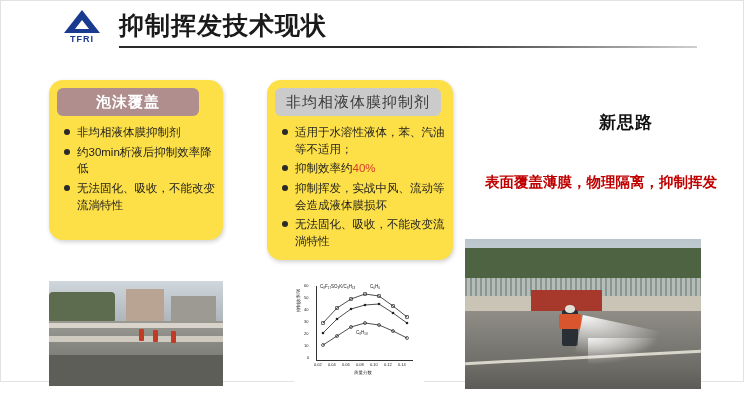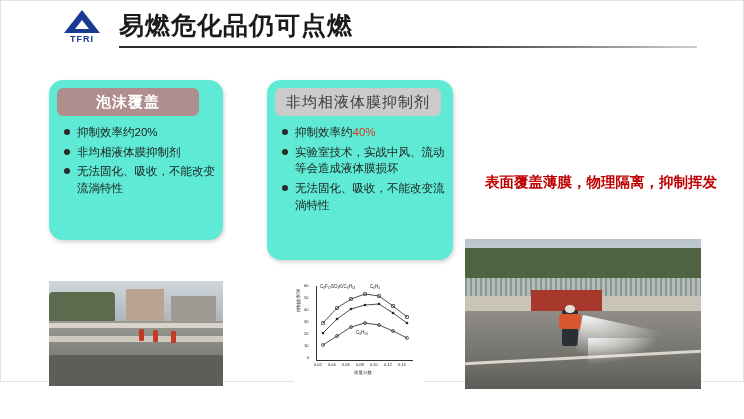--- a/index.html
+++ b/index.html
@@ -71,21 +71,21 @@
   }
   .title-rule {
     position: absolute;
     left: 118px; top: 45px;
     width: 578px; height: 2px;
     background: linear-gradient(to right, #2b2b2b 0%, #2b2b2b 55%, #cfcfcf 100%);
   }
   
   .card {
     position: absolute;
-    background: #5eead4;
+    background: #fde047;
     border-radius: 14px;
     box-shadow: 1px 2px 4px rgba(0,0,0,0.18);
   }
   .card-head {
     position: absolute;
     left: 8px; top: 8px;
     height: 28px;
     border-radius: 6px;
     background: #b08e8e;
     color: #ffffff;
@@ -271,42 +271,44 @@
 <body>
 
 <div class="slide">
 
   <div class="header">
     <div class="logo">
       <div class="logo-tri"></div>
       <div class="logo-inner"></div>
       <div class="logo-text">TFRI</div>
     </div>
-    <div class="title">易燃危化品仍可点燃</div>
+    <div class="title">抑制挥发技术现状</div>
     <div class="title-rule"></div>
   </div>
 
   <div class="card card1">
     <div class="card-head">泡沫覆盖</div>
     <div class="bullets">
-      <div class="bullet">抑制效率约20%</div>
       <div class="bullet">非均相液体膜抑制剂</div>
+      <div class="bullet">约30min析液后抑制效率降低</div>
       <div class="bullet">无法固化、吸收，不能改变流淌特性</div>
     </div>
   </div>
 
   <div class="card card2">
     <div class="card-head">非均相液体膜抑制剂</div>
     <div class="bullets">
+      <div class="bullet">适用于水溶性液体，苯、汽油等不适用；</div>
       <div class="bullet"><span>抑制效率约<span class="hl">40%</span></span></div>
-      <div class="bullet">实验室技术，实战中风、流动等会造成液体膜损坏</div>
+      <div class="bullet">抑制挥发，实战中风、流动等会造成液体膜损坏</div>
       <div class="bullet">无法固化、吸收，不能改变流淌特性</div>
     </div>
   </div>
 
+  <div class="right-title">新思路</div>
   <div class="right-line2">表面覆盖薄膜，物理隔离，抑制挥发</div>
 
   <div class="photo photo1">
     <div class="p1-sky"></div>
     <div class="p1-tree"></div>
     <div class="p1-bldg"></div>
     <div class="p1-bldg2"></div>
     <div class="p1-road"></div>
     <div class="p1-barrier"></div>
     <div class="p1-shoulder"></div>

